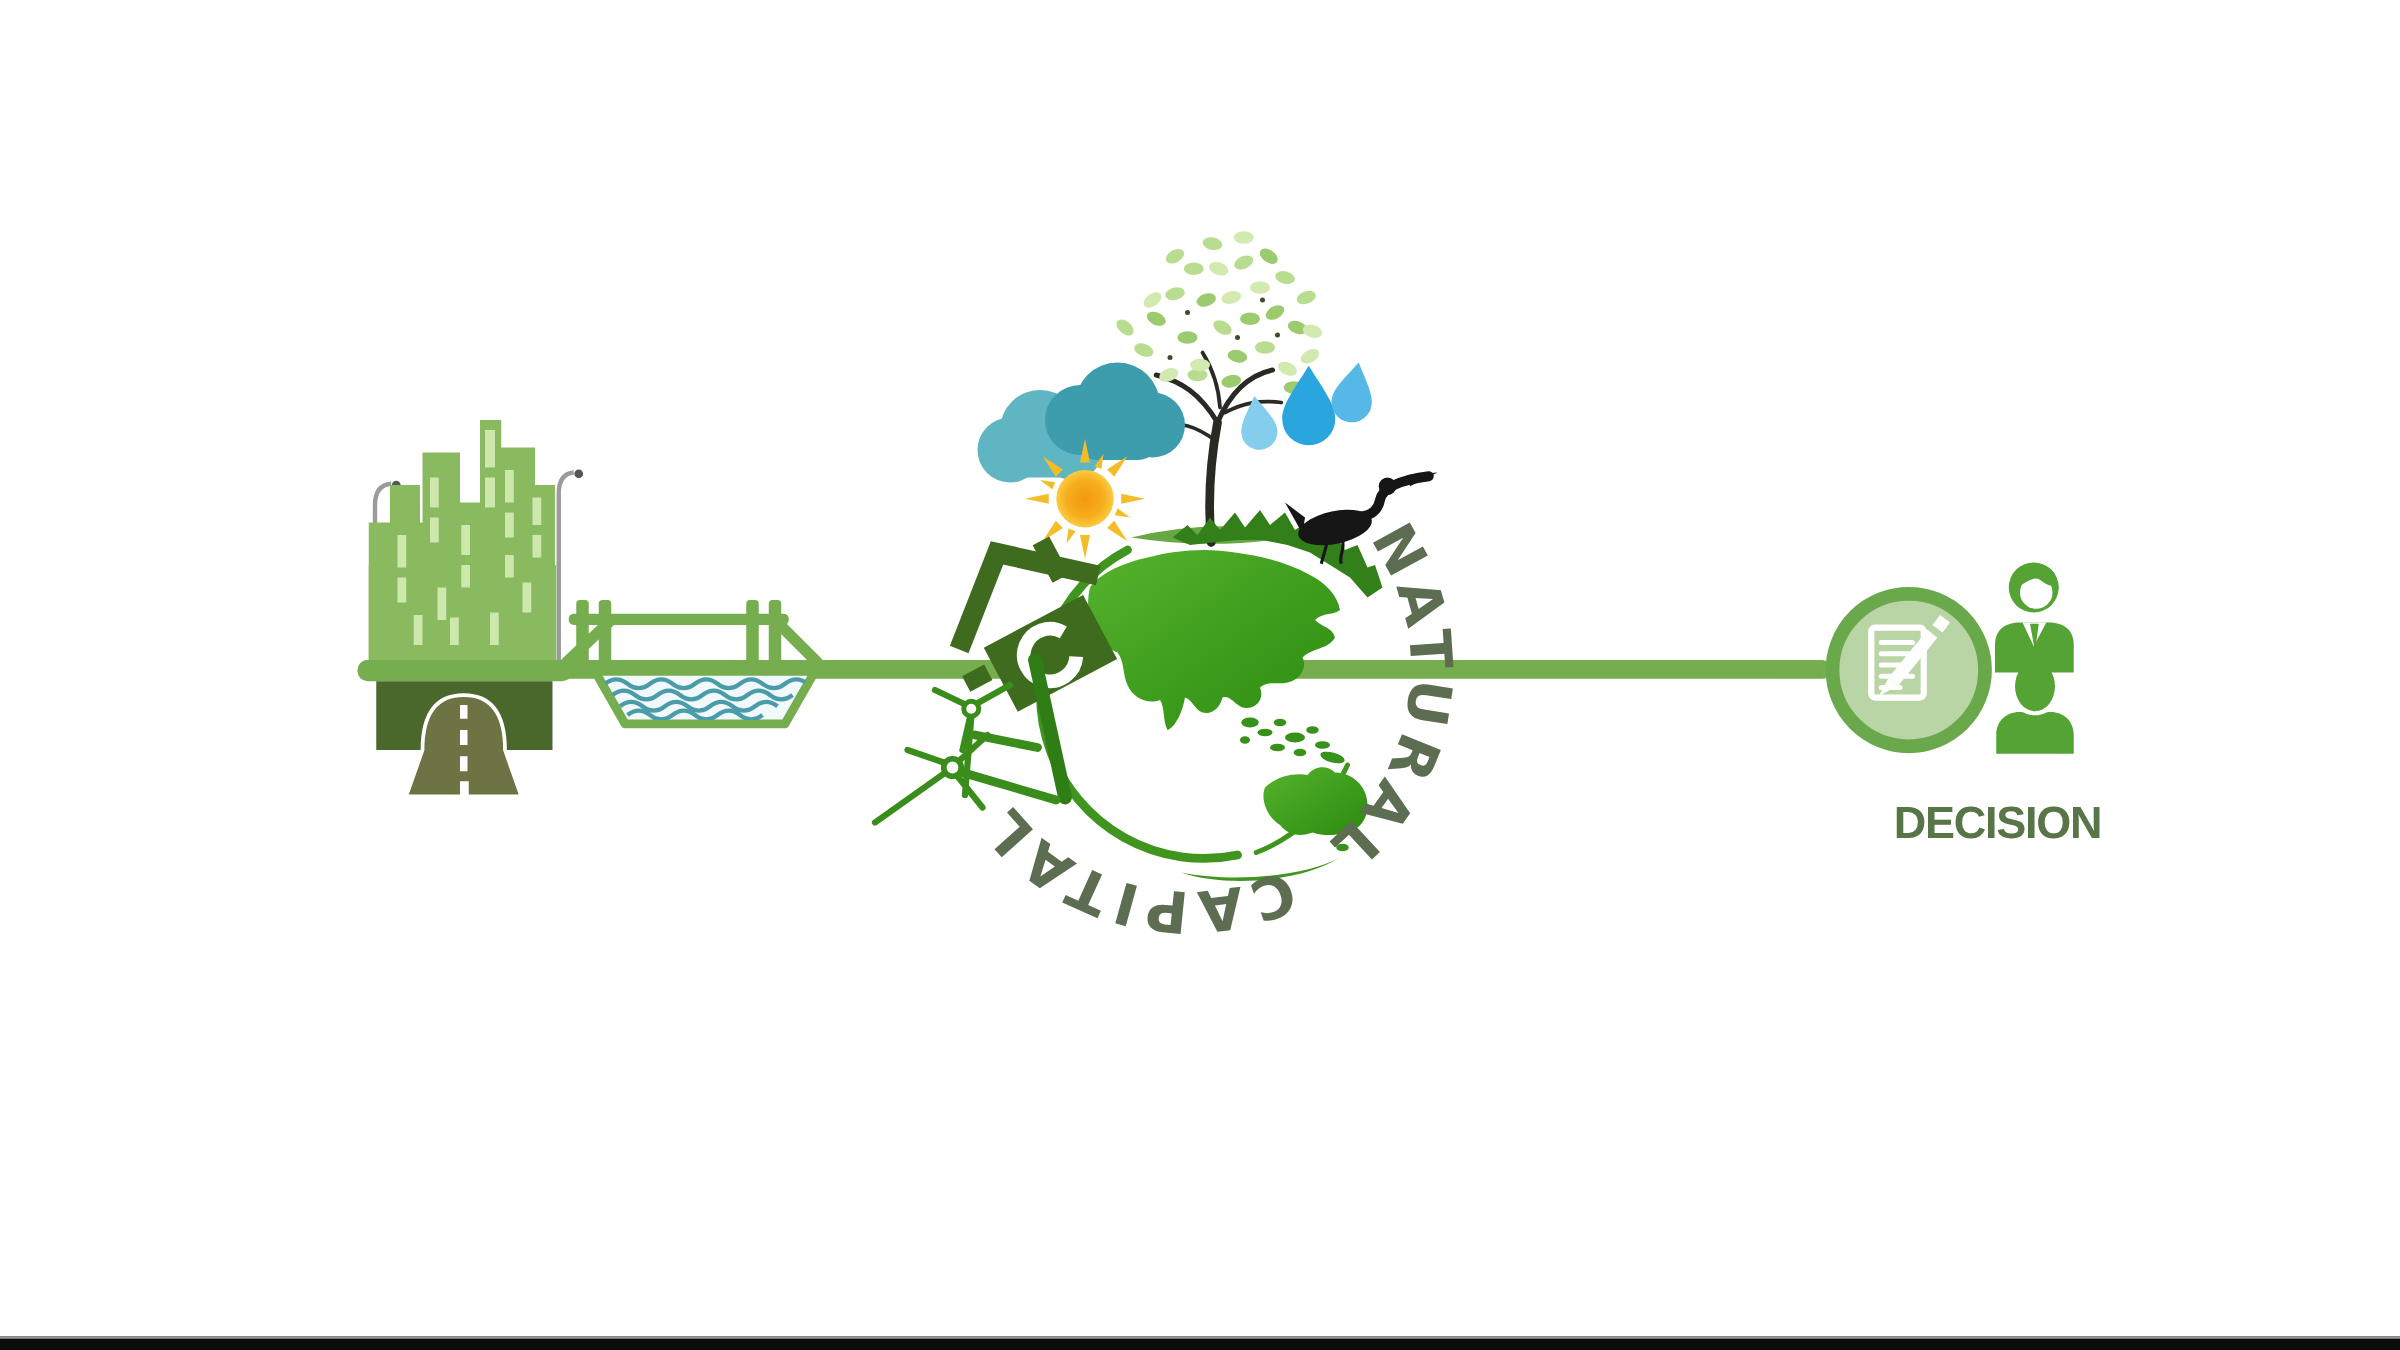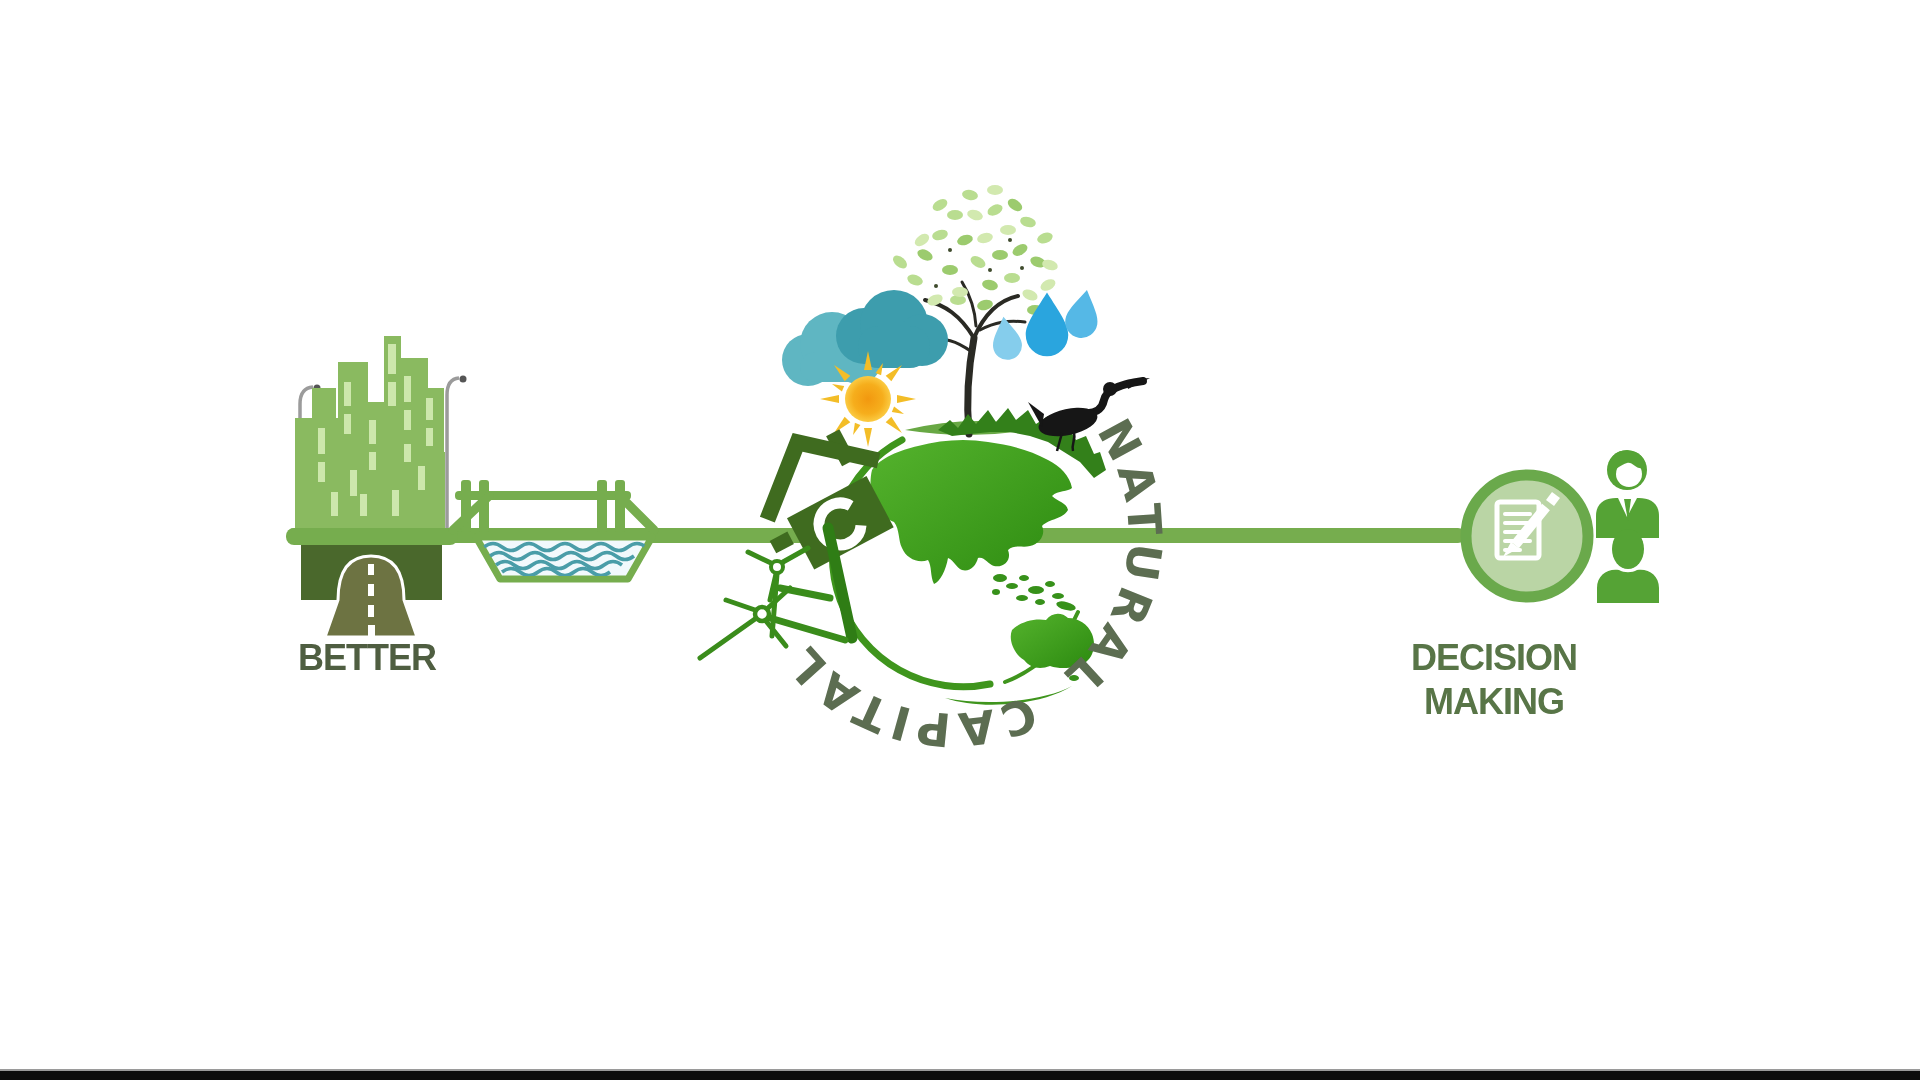--- a/index.html
+++ b/index.html
@@ -14,21 +14,21 @@
   .node-label{
     position:absolute;
     text-align:center;
     font-weight:bold;
     font-size:36px;
     line-height:44px;
     letter-spacing:-1px;
   }
   .node-label .line{display:block;}
   .label-left{left:217px;top:636px;width:300px;color:#4f5e41;}
-  .label-right{left:1344px;top:636px;width:300px;color:#587547;}
+  .label-right{left:1448px;top:636px;width:300px;color:#587547;}
   .letterbox{
     position:absolute;left:0;bottom:0;width:1920px;height:9px;
     background:#0c0c0c;border-top:2px solid #9a9a9a;
   }
   svg text.arc-logo{
     font-family:"DejaVu Sans", sans-serif;
     font-weight:bold;
     font-size:46px;
     letter-spacing:5px;
     word-spacing:14px;
@@ -346,20 +346,18 @@
     </g>
     <g fill="#55a335">
       <ellipse cx="1628" cy="549" rx="16" ry="20"></ellipse>
       <path d="M 1597,603 L 1597,588 C 1597,575 1608,568 1619,570 C 1624,573 1632,573 1637,570
                C 1648,568 1659,575 1659,588 L 1659,603 Z"></path>
     </g>
   </g>
 </svg>
 
 <div class="node-label label-left">
-  <span class="line">BETTER</span>
 </div>
 <div class="node-label label-right">
   <span class="line">DECISION</span>
-  <span class="line">MAKING</span>
 </div>
 
 <div class="letterbox"></div>
 
 </body></html>

